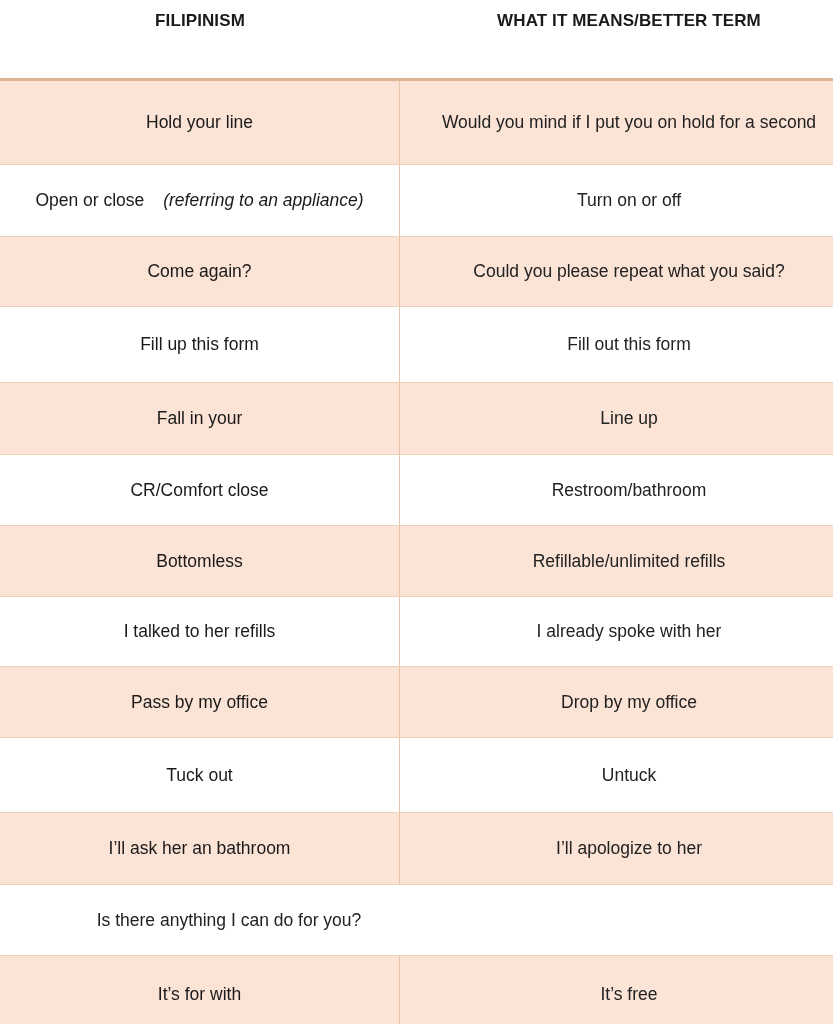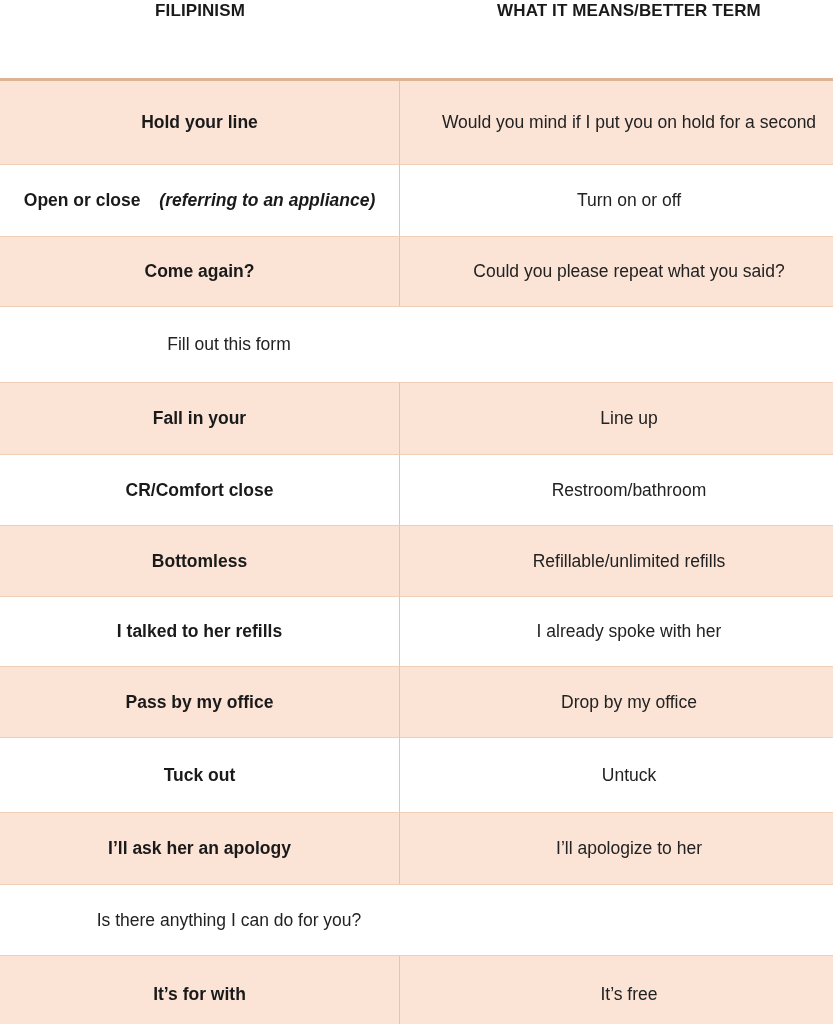--- a/index.html
+++ b/index.html
@@ -24,21 +24,21 @@
     .header-row {
       display: flex;
       height: 78px;
       background: #ffffff;
       border-bottom: 3px solid #dcb394;
     }
     .header-cell {
       font-weight: bold;
       font-size: 17px;
       text-align: center;
-      padding-top: 1px;
+      padding-top: 11px;
       box-sizing: border-box;
       letter-spacing: 0.1px;
     }
     .col1 { width: 400px; flex: 0 0 400px; }
     .col2 { width: 458px; flex: 0 0 458px; }
     .row {
       display: flex;
       box-sizing: border-box;
       border-bottom: 1px solid #f0cfb9;
     }
@@ -47,21 +47,21 @@
     .cell {
       display: flex;
       align-items: center;
       justify-content: center;
       box-sizing: border-box;
       font-size: 17.5px;
       text-align: center;
       white-space: nowrap;
     }
     .cell.term {
-      font-weight: bold;
+      font-weight: normal;
       border-right: 1px solid #e8c4ab;
     }
     .cell.meaning {
       font-weight: normal;
       color: #222;
     }
     .cell .italic { font-style: italic; margin-left: 14px; }
   </style>
 </head>
 <body>
@@ -88,20 +88,23 @@
   </div>
 
   <div class="row peach" style="height:70px">
     <div class="cell term col1">
         <span>Come again?</span>
       </div>
     <div class="cell meaning col2">Could you please repeat what you said?</div>
   </div>
 
   <div class="row white" style="height:76px">
+    <div class="cell term col1">
+        <span>Fill up this form</span>
+      </div>
     <div class="cell meaning col2">Fill out this form</div>
   </div>
 
   <div class="row peach" style="height:72px">
     <div class="cell term col1">
         <span>Fall in your</span>
       </div>
     <div class="cell meaning col2">Line up</div>
   </div>
 
@@ -135,21 +138,21 @@
 
   <div class="row white" style="height:75px">
     <div class="cell term col1">
         <span>Tuck out</span>
       </div>
     <div class="cell meaning col2">Untuck</div>
   </div>
 
   <div class="row peach" style="height:72px">
     <div class="cell term col1">
-        <span>I’ll ask her an apology</span>
+        <span>I’ll ask her an bathroom</span>
       </div>
     <div class="cell meaning col2">I’ll apologize to her</div>
   </div>
 
   <div class="row white" style="height:71px">
     <div class="cell meaning col2">Is there anything I can do for you?</div>
   </div>
 
   <div class="row peach" style="height:76px; border-bottom:none">
     <div class="cell term col1">

